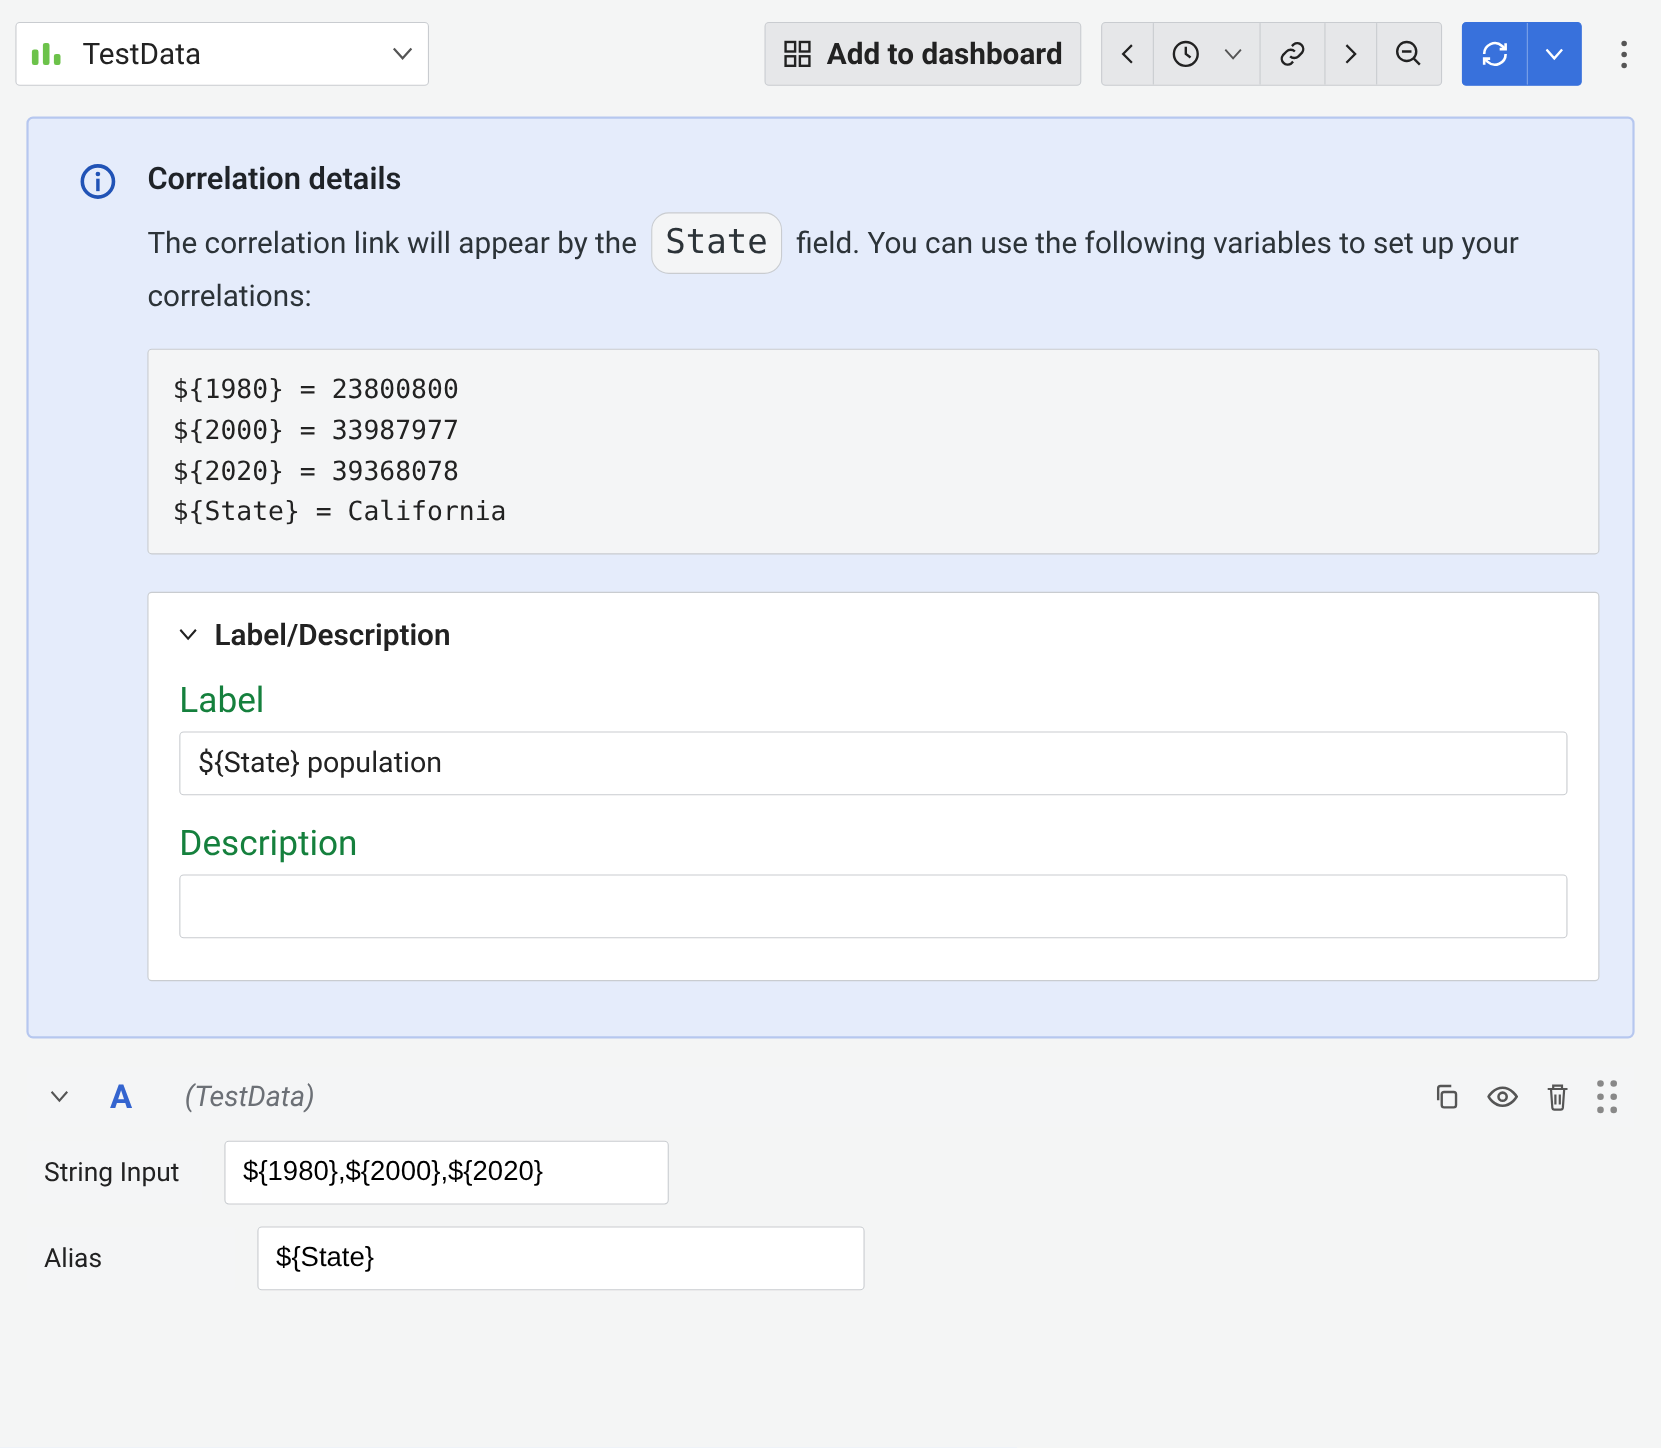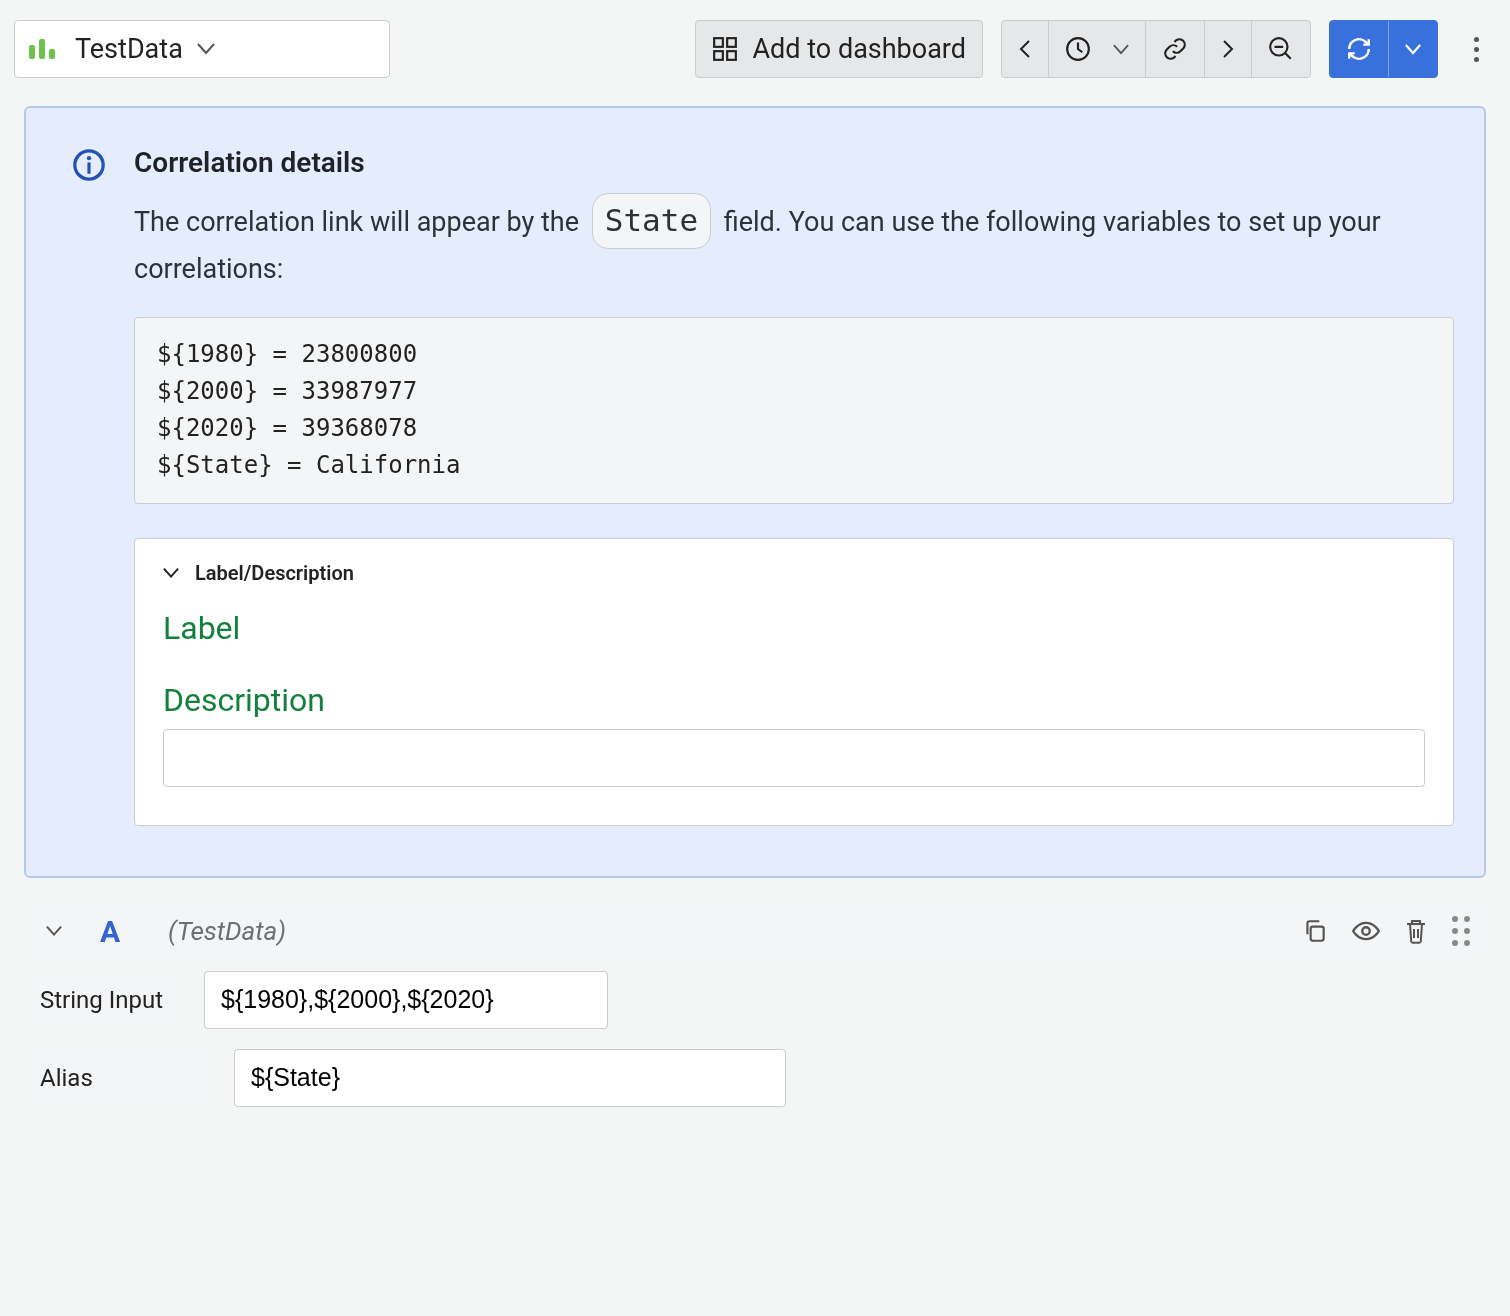--- a/index.html
+++ b/index.html
@@ -11,39 +11,39 @@
     font-size: 24px;
     padding: 20px 14px;
   }
 
   
   .toolbar { display:flex; align-items:center; gap:18px; margin-bottom: 28px; }
   .ds-picker {
     display:flex; align-items:center; gap:14px;
     background:#fff; border:1px solid #c9ccd0; border-radius:4px;
     height:58px; width:376px; padding:0 14px;
-    font-size:27px; color:#222; 
+    font-size:27px; color:#222; justify-content:space-between;
   }
   .ds-left { display:flex; align-items:center; gap:14px; }
   .ds-icon { width:32px; height:20px; position:relative; }
   .ds-icon span { position:absolute; background:#6cc24a; border-radius:2px; }
   .ds-icon .b1{ left:0; width:6px; top:6px; bottom:0;}
   .ds-icon .b2{ left:10px; width:6px; top:0; bottom:0;}
   .ds-icon .b3{ left:20px; width:6px; top:10px; bottom:0;}
   .spacer { flex:1; }
   .tb-group {
     display:flex; align-items:stretch;
     border:1px solid #c9ccd0; border-radius:4px; overflow:hidden;
     background:#e6e7e9;
     height:58px;
   }
   .tb-btn {
     display:flex; align-items:center; justify-content:center;
     padding:0 16px; gap:14px;
-    color:#222; font-size:27px; font-weight:400;
+    color:#222; font-size:27px; font-weight:700;
     border-right:1px solid #c9ccd0;
     cursor:pointer;
   }
   .tb-btn:last-child{border-right:none;}
   .tb-blue {
     background:#3871dc; border:1px solid #3871dc;
     height:58px; display:flex; border-radius:4px; overflow:hidden;
   }
   .tb-blue .tb-btn { color:#fff; border-right:1px solid rgba(255,255,255,.35); }
   .tb-blue .tb-btn:last-child{border-right:none;}
@@ -72,21 +72,21 @@
     background:#f4f5f6; border:1px solid #c9ccd0; border-radius:4px;
     padding:18px 22px;
     font-family: ui-monospace,SFMono-Regular,Menlo,Consolas,monospace;
     font-size:24px; line-height:1.55; white-space:pre; color:#222;
   }
 
   .panel-white {
     margin-top:34px; background:#fff; border:1px solid #c9ccd0; border-radius:4px;
     padding:22px 28px 38px 28px;
   }
-  .section-hdr { display:flex; align-items:center; gap:16px; font-size:20px; font-weight:600; color:#222; margin-bottom:24px; }
+  .section-hdr { display:flex; align-items:center; gap:16px; font-size:27px; font-weight:600; color:#222; margin-bottom:24px; }
   .field-lbl { font-size:32px; color:#15803d; margin-bottom:10px; }
   .field-input {
     width:100%; height:58px; border:1px solid #c9ccd0; border-radius:4px;
     padding:0 16px; font-size:26px; font-family:inherit; color:#222;
   }
   .field-gap { height:24px; }
 
   
   .q-header {
     display:flex; align-items:center; gap:20px;
@@ -227,20 +227,21 @@
 
       <div class="panel-white">
         <div class="section-hdr">
           <svg width="16" height="12" viewBox="0 0 18 12">
               <path d="M1 1l8 9 8-9" fill="none" stroke="#222" stroke-width="2.2"></path>
             </svg>
           <span>Label/Description</span>
         </div>
 
         <div class="field-lbl">Label</div>
+        <input class="field-input" value="${State} population" style="">
 
         <div class="field-gap"></div>
 
         <div class="field-lbl">Description</div>
         <input class="field-input" value="" style="">
       </div>
     </div>
   </div>
 </div>
 

